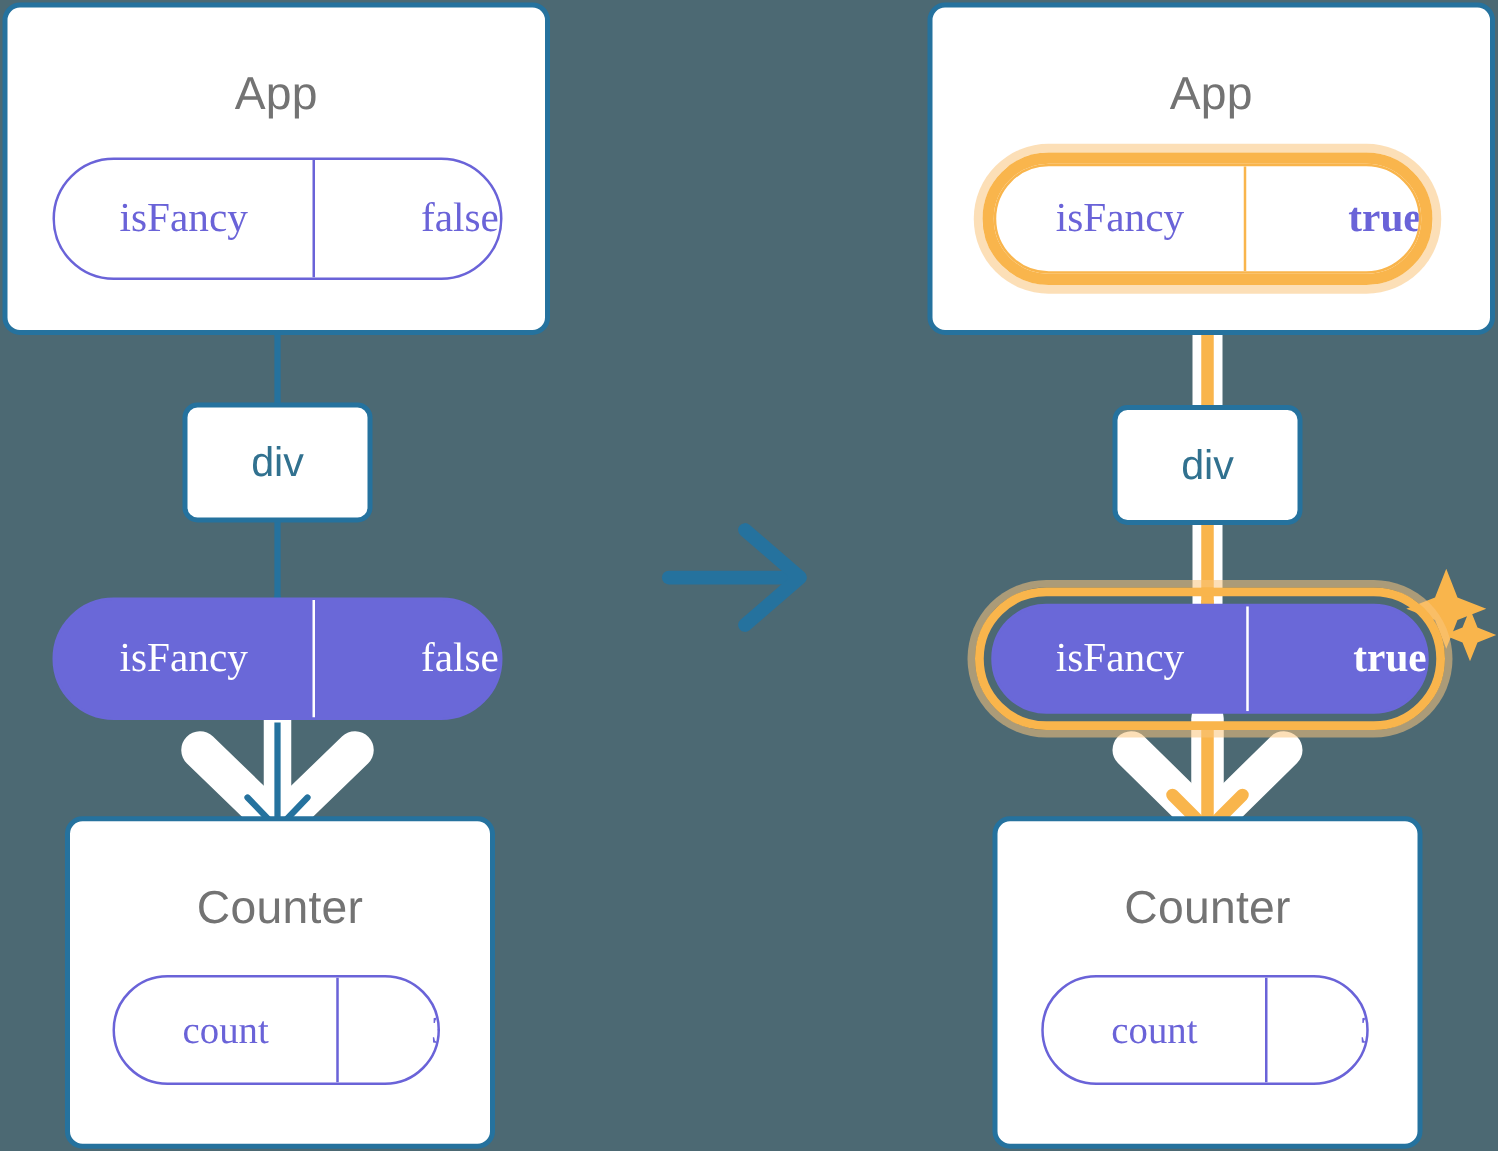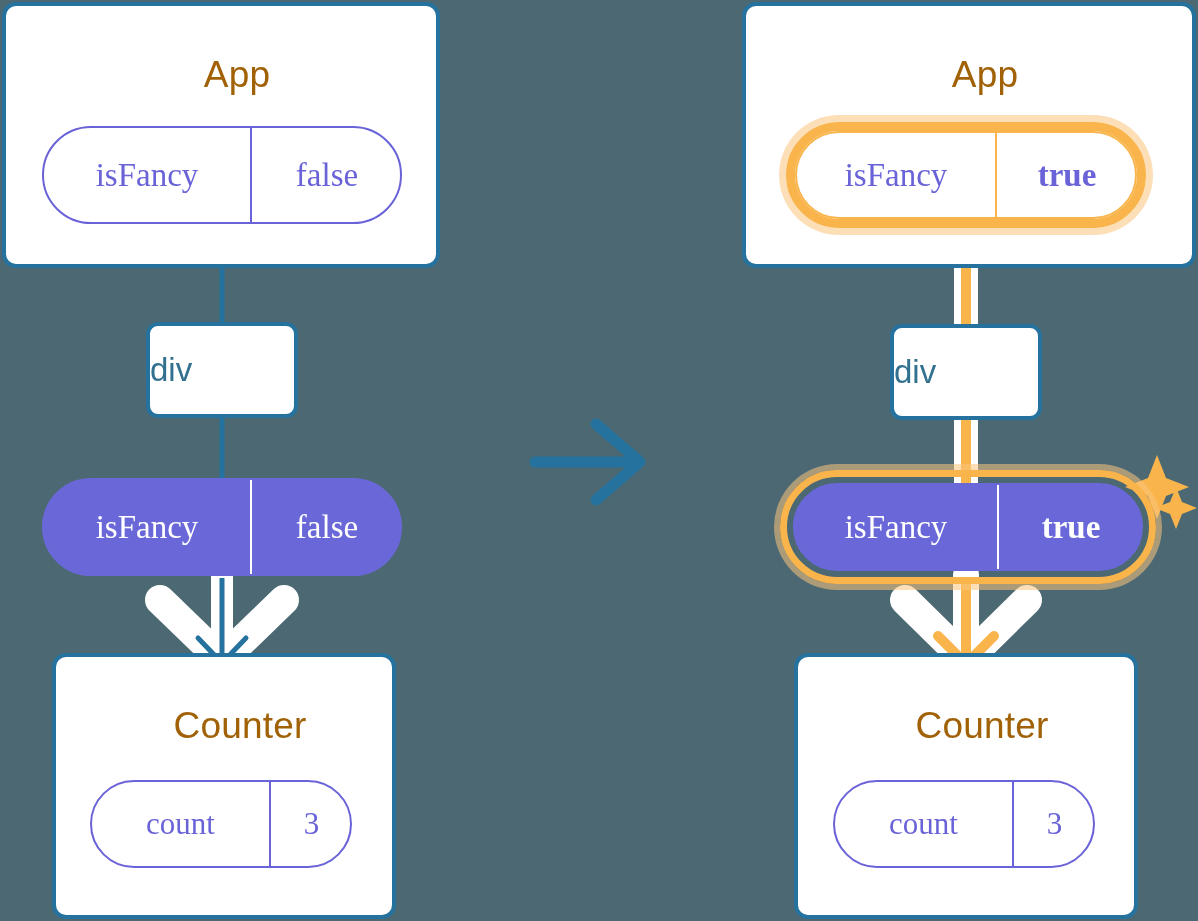--- a/index.html
+++ b/index.html
@@ -17,33 +17,32 @@
     position:absolute;
     background:#ffffff;
     border:4px solid #25729e;
     border-radius:14px;
     box-sizing:border-box;
   }
   .comp-title{
     position:absolute;
     width:100%;
     text-align:center;
-    color:#a16207;
+    color:#737373;
     font-size:37px;
     letter-spacing:.2px;
     white-space:nowrap;
-    margin-left:16px;
   }
   .div-box{
     position:absolute;
     background:#ffffff;
     border:4px solid #25729e;
     border-radius:12px;
     box-sizing:border-box;
-    display:flex;align-items:center;
+    display:flex;align-items:center;justify-content:center;
     color:#31718f;font-size:33px;
   }
 
   
   .pill{
     position:absolute;
     box-sizing:border-box;
     display:flex;
     align-items:stretch;
     border-radius:999px;
@@ -58,21 +57,21 @@
     border:2px solid #6a68d8;
   }
   .pill .cell{
     display:flex;align-items:center;justify-content:center;
     flex:0 0 auto;
     white-space:nowrap;
     font-family:Liberation Serif, serif;
   }
   .pill.outline .cell{color:#6a63d8;}
   .pill.filled .cell{color:#ffffff;}
-  .pill .sep-l{border-left:2px solid #6a63d8;}
+  .pill .sep-l{border-left:2px solid #6a63d8;padding-left:41px;}
   .pill.filled .sep-l{border-left:2px solid #ffffff;}
 
   
   .halo{
     position:absolute;
     border-radius:999px;
     box-sizing:border-box;
     border:9px solid #f9b54c;
     box-shadow:0 0 0 7px rgba(250,196,123,.55);
     pointer-events:none;

